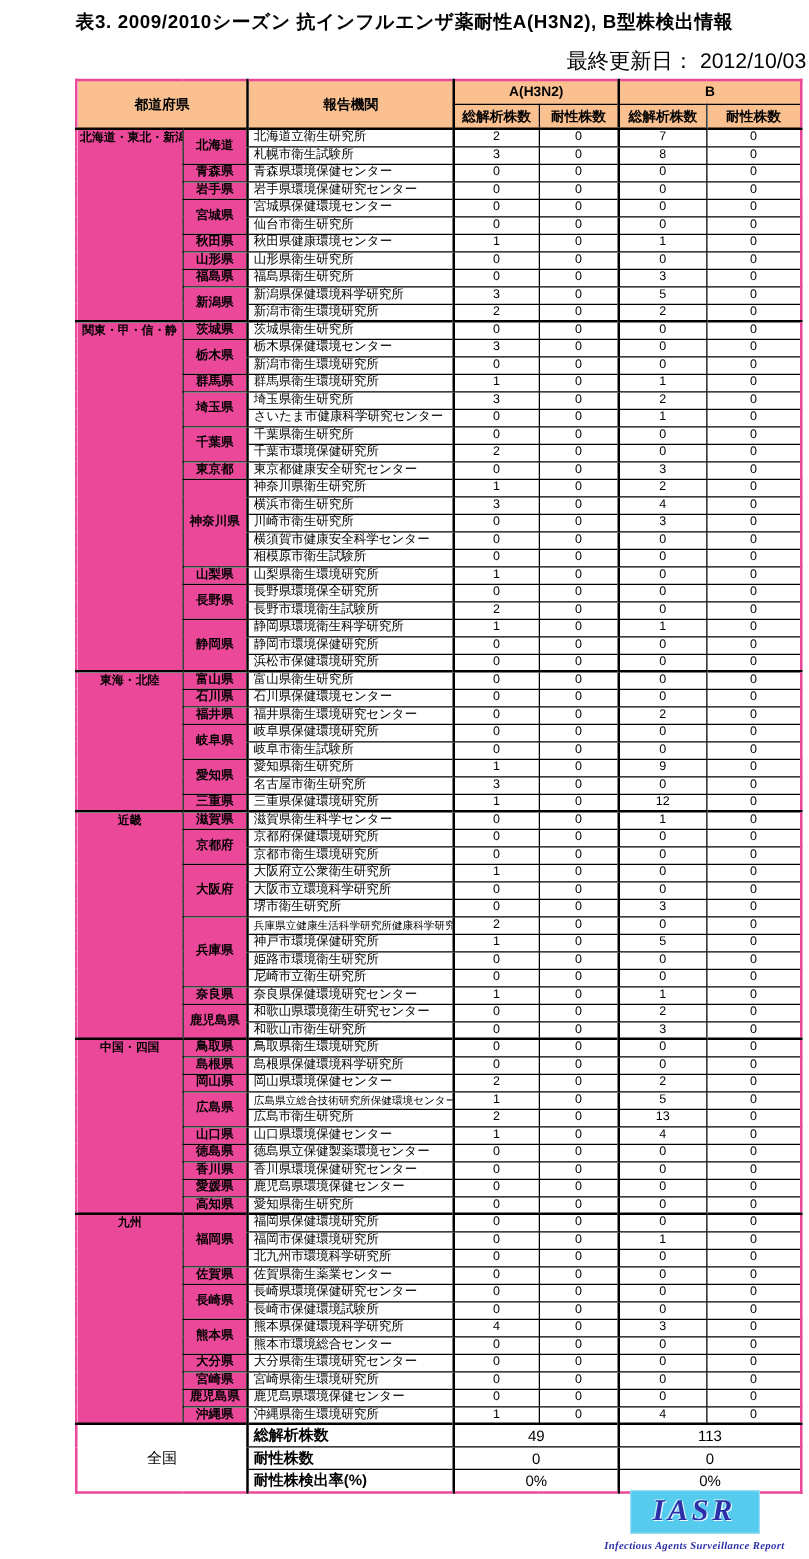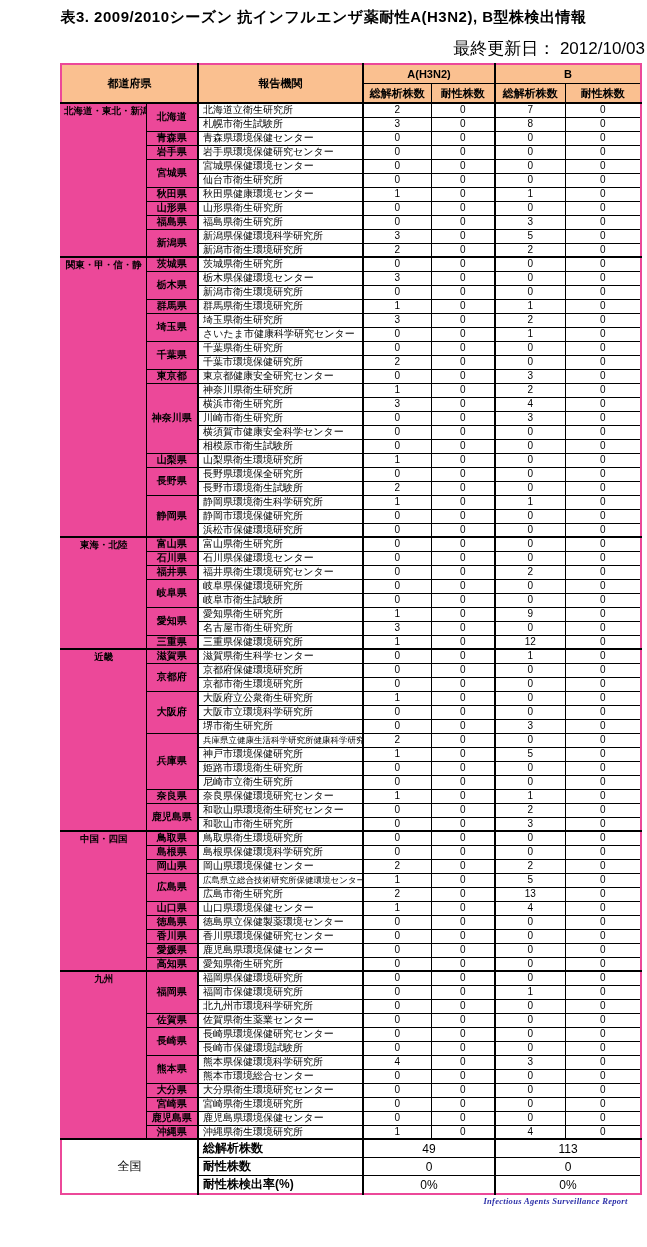--- a/index.html
+++ b/index.html
@@ -677,14 +677,17 @@
     </tr>
     <tr>
       <td class="flabel">耐性株検出率(%)</td>
       <td class="fval bl2" colspan="2">0%</td>
       <td class="fval bl2" colspan="2">0%</td>
     </tr>
   </tfoot>
 </table>
 
 <div class="logo-wrap">
+  <div class="logo-box">
+      <span>IASR</span>
+    </div>
   <div class="logo-sub">Infectious Agents Surveillance Report</div>
 </div>
 
 </body></html>

